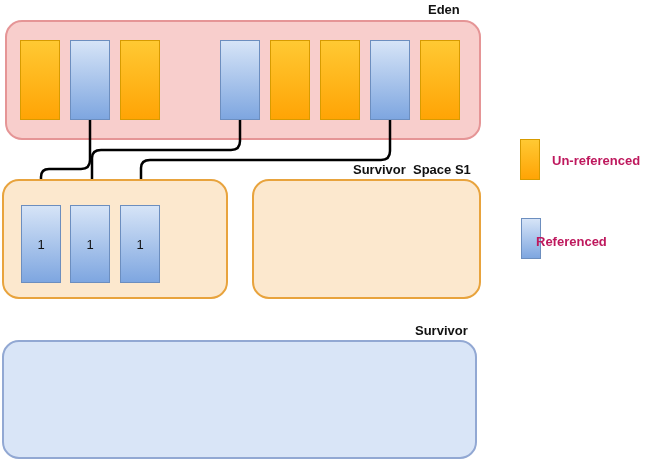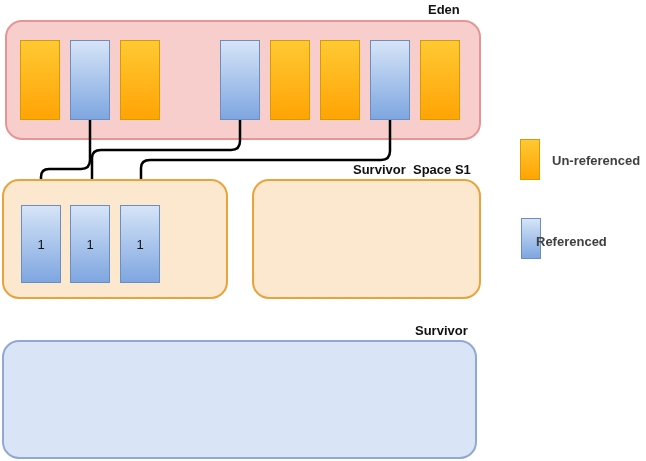--- a/index.html
+++ b/index.html
@@ -22,21 +22,21 @@
   .bar.orange{background:linear-gradient(180deg,#FFC933 0%,#FFA405 100%);border:1px solid #D79B00;}
   .bar.blue{background:linear-gradient(180deg,#D6E4F7 0%,#7EA6E0 100%);border:1px solid #6C8EBF;}
   .sbar{top:205px;height:78px;display:flex;align-items:center;justify-content:center;
         font-size:13px;color:#111;}
 
   .arrows{position:absolute;left:0;top:0;pointer-events:none;}
 
   .swatch{position:absolute;box-sizing:border-box;width:20px;height:41px;}
   .swatch.orange{left:520px;top:139px;background:linear-gradient(180deg,#FFC933 0%,#FFA405 100%);border:1px solid #D79B00;}
   .swatch.blue{left:521px;top:218px;background:linear-gradient(180deg,#D6E4F7 0%,#7EA6E0 100%);border:1px solid #6C8EBF;}
-  .legend-label{position:absolute;font-size:13px;font-weight:bold;color:#404040;white-space:pre;}
+  .legend-label{position:absolute;font-size:13px;font-weight:bold;color:#be185d;white-space:pre;}
   .legend-label.unref{left:552px;top:153px;}
   .legend-label.ref{left:536px;top:234px;}
 </style>
 </head>
 <body>
 
 <div class="canvas">
 
   <div class="label eden-label">Eden</div>
   <div class="region eden"></div>

